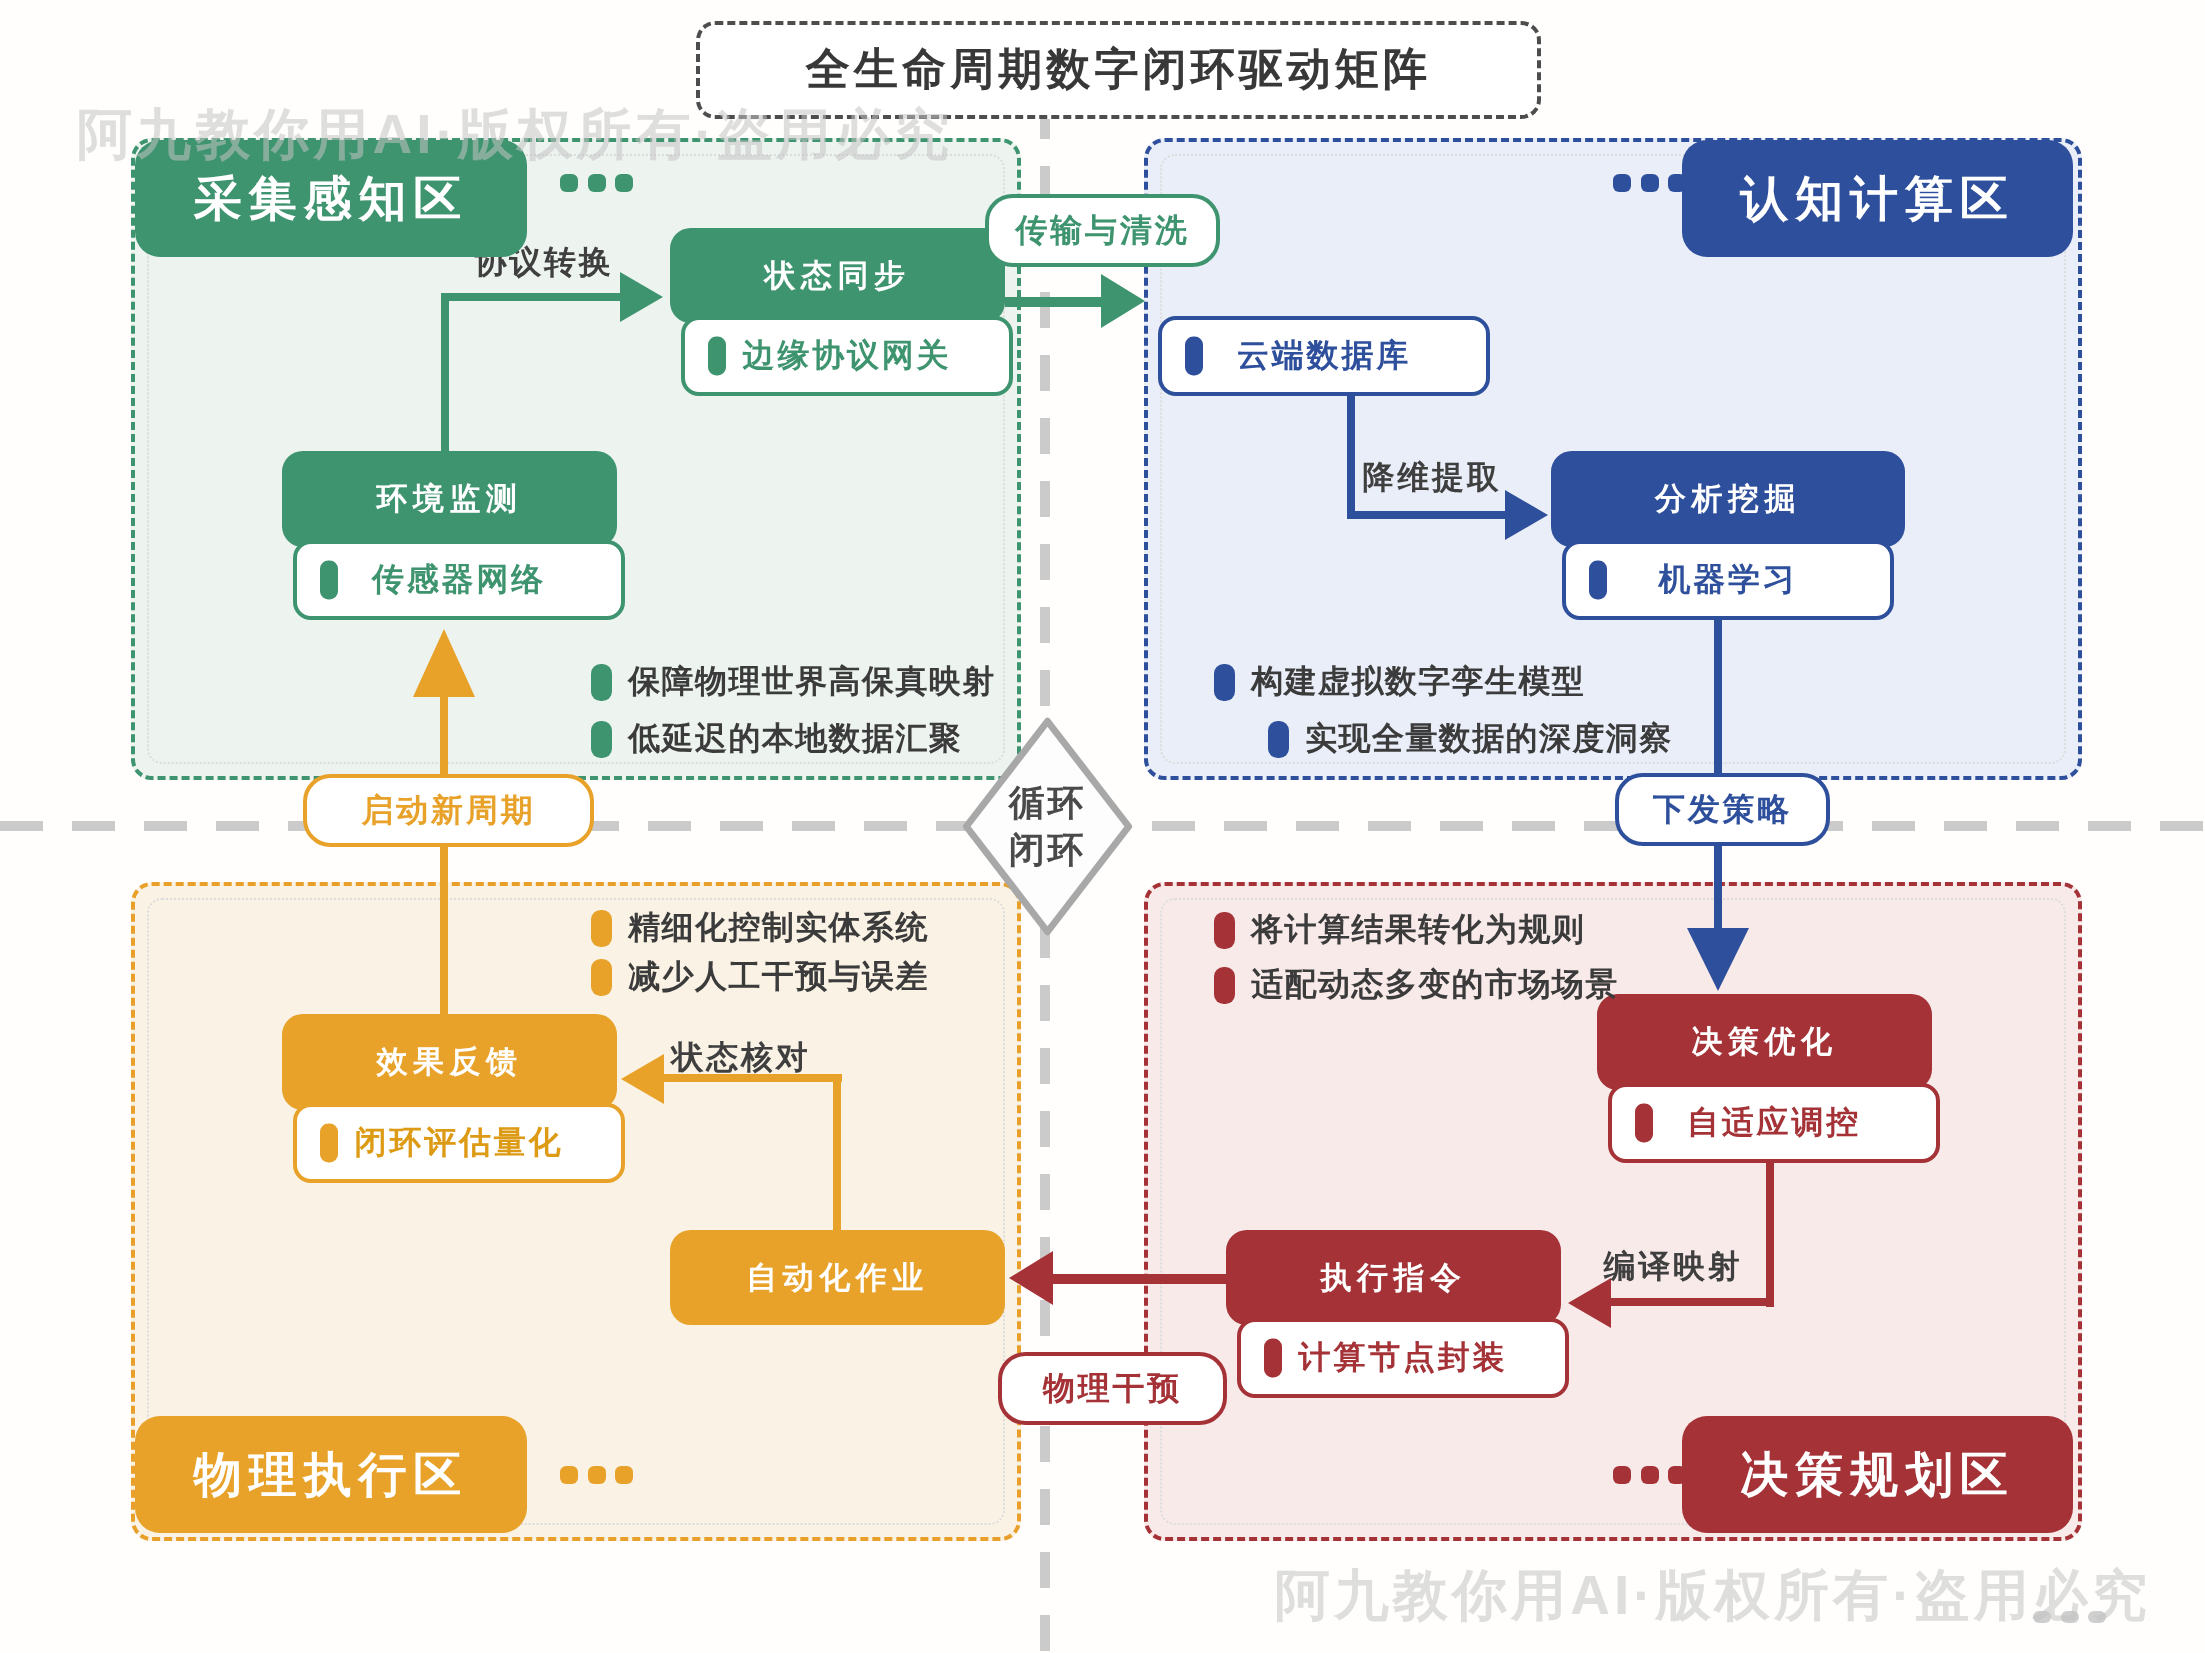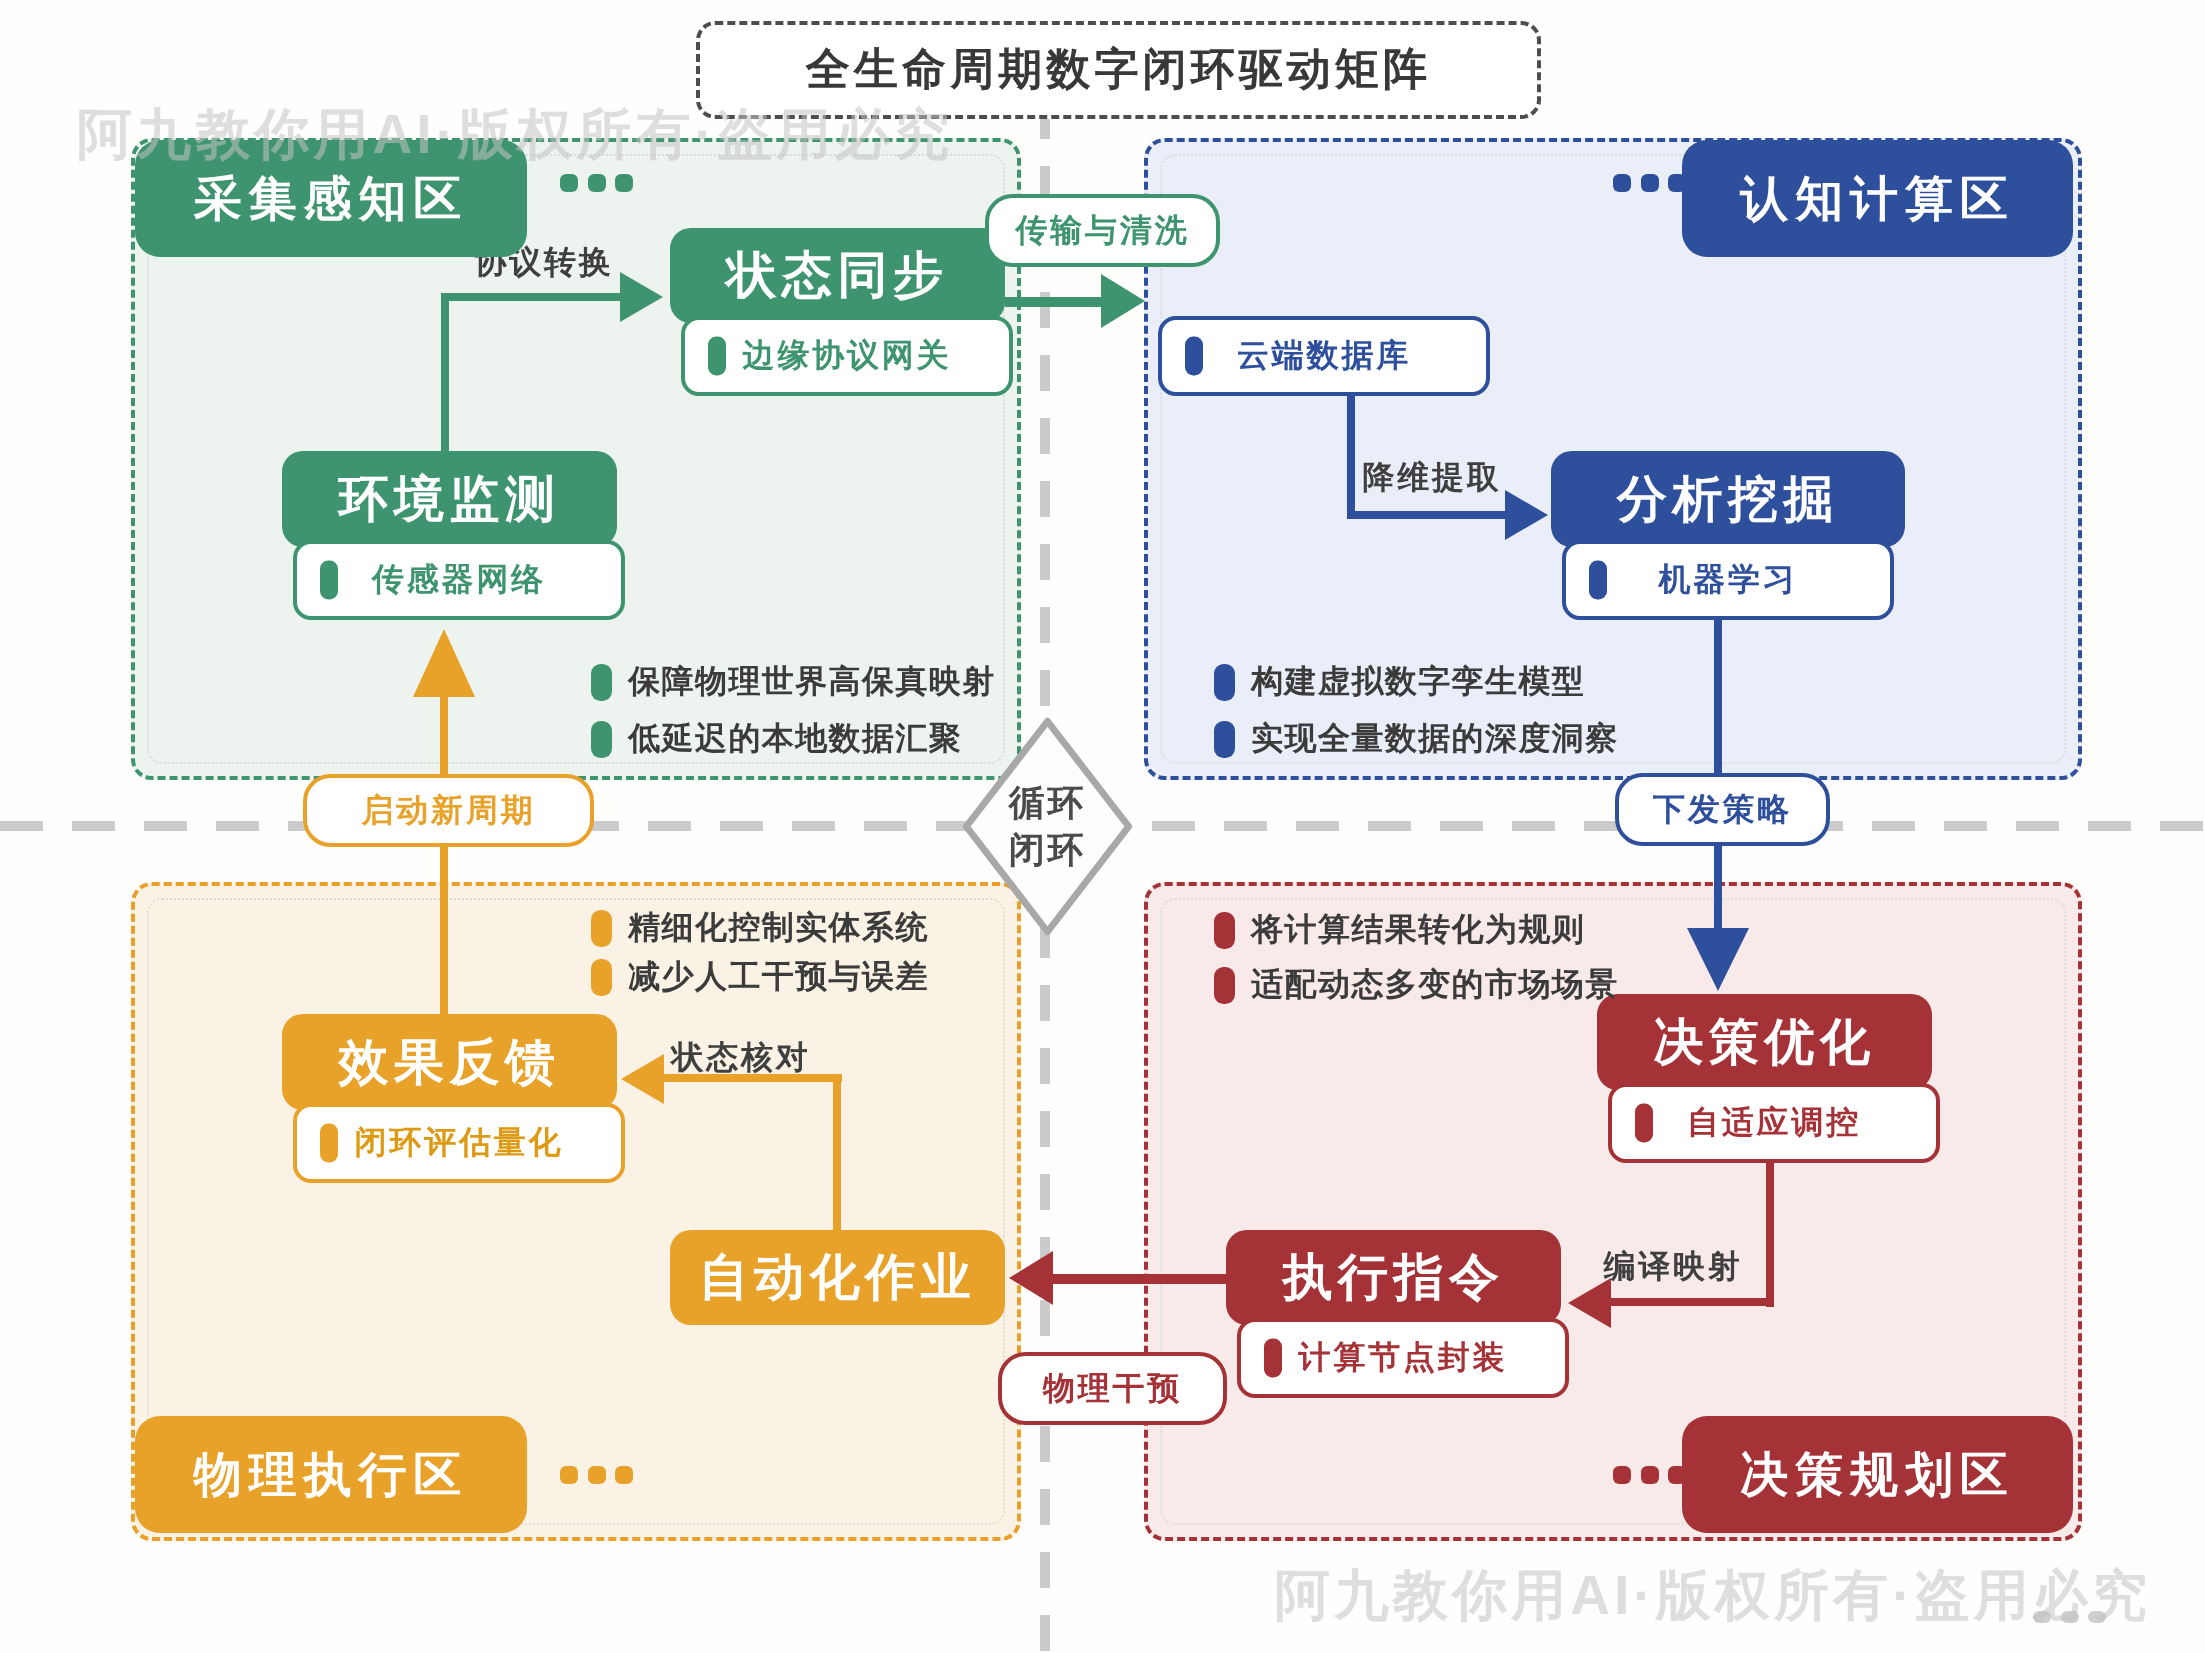--- a/index.html
+++ b/index.html
@@ -37,21 +37,21 @@
 
   
   .dots{position:absolute;display:flex;gap:9.6px;z-index:10;}
   .dots i{display:block;width:18px;height:18px;border-radius:6.2px;}
   .dots.green i{background:#3f9470;} .dots.blue i{background:#2e4f9b;}
   .dots.orange i{background:#e8a22a;} .dots.red i{background:#a43237;}
   .dots.gray i{background:#cfcfcf;width:18px;height:12.4px;}
 
   
   .node-main{position:absolute;z-index:5;border-radius:20.7px;display:flex;align-items:center;justify-content:center;}
-  .node-main span{font-size:50px;font-weight:800;color:#ffffff;letter-spacing:5.5px;white-space:nowrap;}
+  .node-main span{font-size:31px;font-weight:800;color:#ffffff;letter-spacing:5.5px;white-space:nowrap;}
   .node-sub{position:absolute;z-index:6;background:#ffffff;border-radius:18px;
     display:flex;align-items:center;justify-content:center;}
   .node-sub span{font-size:32px;font-weight:800;letter-spacing:2.8px;white-space:nowrap;}
   .node-sub .tag{position:absolute;left:23.4px;top:50%;transform:translateY(-50%);width:18px;height:39px;border-radius:8.3px;}
   .green-fill{background:#3f9470;} .blue-fill{background:#2e4f9b;}
   .orange-fill{background:#e8a22a;} .red-fill{background:#a43237;}
   .green-sub{border:4.1px solid #3f9470;color:#3f9470;}
   .blue-sub{border:4.1px solid #2e4f9b;color:#2e4f9b;}
   .orange-sub{border:4.1px solid #e8a22a;color:#d8940f;}
   .red-sub{border:4.1px solid #a43237;color:#a43237;}
@@ -259,21 +259,21 @@
   </div>
   <div class="bullet-row" style="left:591px;top:719px;">
     <i class="mark green-fill"></i>
     <span>低延迟的本地数据汇聚</span>
   </div>
 
   <div class="bullet-row" style="left:1214px;top:662px;">
     <i class="mark blue-fill"></i>
     <span>构建虚拟数字孪生模型</span>
   </div>
-  <div class="bullet-row" style="left:1214px;top:719px;">
+  <div class="bullet-row" style="left:1268px;top:719px;">
     <i class="mark blue-fill"></i>
     <span>实现全量数据的深度洞察</span>
   </div>
 
   <div class="bullet-row" style="left:591px;top:908px;">
     <i class="mark orange-fill"></i>
     <span>精细化控制实体系统</span>
   </div>
   <div class="bullet-row" style="left:591px;top:957px;">
     <i class="mark orange-fill"></i>

